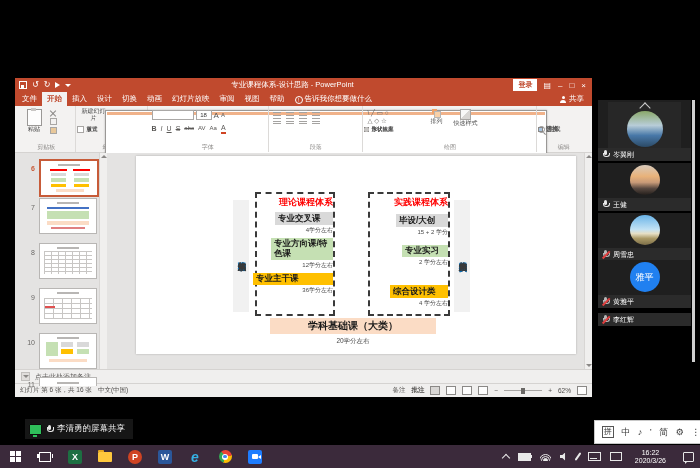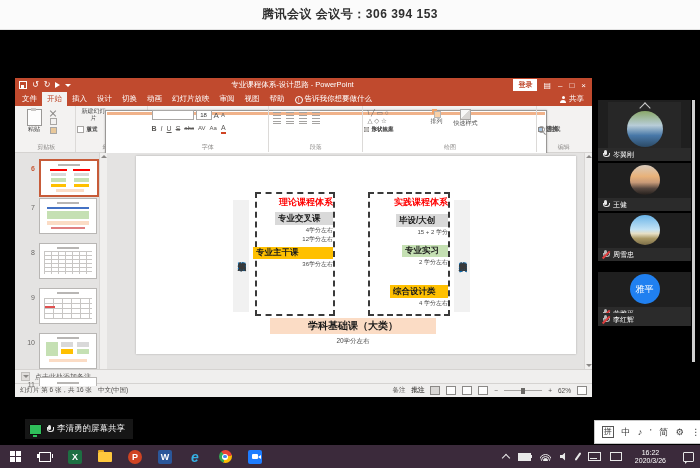--- a/index.html
+++ b/index.html
@@ -16,21 +16,21 @@
   .qat .g{color:#fff;font-size:8px;line-height:8px;}
   .sq-save{width:6px;height:6px;border:1px solid #fff;position:relative;}
   .sq-save::after{content:"";position:absolute;left:1px;bottom:0;width:3px;height:3px;background:#fff;}
   .tri-r{width:0;height:0;border-left:5px solid #fff;border-top:3px solid transparent;border-bottom:3px solid transparent;}
   .tri-d{width:0;height:0;border-top:3px solid #fff;border-left:3px solid transparent;border-right:3px solid transparent;}
   .ppt-title{flex:1;text-align:center;color:#fff;font-size:7.5px;white-space:nowrap;overflow:hidden;}
   .login-chip{background:#fff;color:#c04a2e;font-size:7px;padding:1px 5px;font-weight:bold;}
   .winctl{display:flex;align-items:center;gap:7px;color:#fff;font-size:8px;padding:0 2px;}
   .ppt-tabs{height:14px;background:#c04a2e;display:flex;align-items:flex-end;padding:0 2px;}
   .tab{color:#fff;font-size:7.5px;padding:2px 5px 2px;white-space:nowrap;}
-  .tab.active{background:#f3f2f1;color:#c04a2e;font-weight:normal;}
+  .tab.active{background:#f3f2f1;color:#c04a2e;font-weight:bold;}
   .tab .bulb{display:inline-block;width:6px;height:6px;border:1px solid #fff;border-radius:50%;
              font-size:5px;line-height:6px;text-align:center;margin-right:2px;vertical-align:-1px;}
   .tabs-spacer{flex:1;}
   .share-btn{color:#fff;font-size:7.5px;padding:2px 6px;display:flex;align-items:center;gap:3px;}
   .person{width:6px;height:6px;position:relative;}
   .person::before{content:"";position:absolute;left:1.5px;top:0;width:3px;height:3px;border-radius:50%;background:#fff;}
   .person::after{content:"";position:absolute;left:0;top:3.5px;width:6px;height:3px;border-radius:3px 3px 0 0;background:#fff;}
   
   .ribbon{height:46px;background:#f3f2f1;border-bottom:1px solid #d5d3d1;display:flex;padding:0 2px;}
   .grp{display:flex;flex-direction:column;border-right:1px solid #dcdad8;padding:2px 4px 1px;position:relative;}
@@ -190,23 +190,20 @@
   .mini .tl{left:30%;top:2px;width:40%;height:2px;background:#b8b6b4;}
   .grid8{position:absolute;left:3px;top:6px;right:3px;bottom:3px;
          background-image:linear-gradient(#c8c6c4 1px,transparent 1px),linear-gradient(90deg,#c8c6c4 1px,transparent 1px);
          background-size:7px 4px;}
 </style>
 </head>
 <body>
 
 <div class="screen">
 
-  <div class="top-bar">
-    <span>腾讯会议 会议号：306 394 153</span>
-  </div>
 
   <div class="ppt">
 
     <div class="ppt-titlebar">
       <div class="qat">
         <span class="sq-save"></span>
         <span class="g">↺</span>
         <span class="g">↻</span>
         <span class="tri-r"></span>
         <span class="tri-d"></span>
@@ -436,20 +433,21 @@
         <div class="slide">
 
           <div class="vlabel" style="left:97px">
             <span class="vt"><span>构建系统的</span><span class="hl">学科理论</span><span>知识体系</span></span>
           </div>
 
           <div class="dbox" style="left:119px;width:80px">
             <div class="dbox-hd">理论课程体系</div>
             <div class="citem gray" style="width:58px;box-sizing:border-box">专业交叉课</div>
             <div class="credit">4学分左右</div>
+            <div class="citem green" style="width:62px;box-sizing:border-box">专业方向课/特色课</div>
             <div class="credit">12学分左右</div>
             <div class="citem yellow" style="width:80px;box-sizing:border-box">专业主干课</div>
             <div class="credit">36学分左右</div>
           </div>
 
           <div class="dbox" style="left:232px;width:82px">
             <div class="dbox-hd">实践课程体系</div>
             <div class="citem gray" style="width:52px;box-sizing:border-box;margin-top:6px">毕设/大创</div>
             <div class="credit">15 + 2 学分</div>
             <div class="citem green" style="width:46px;box-sizing:border-box;margin-top:9px">专业实习</div>
@@ -532,21 +530,21 @@
     <div class="namebar">
       <span class="mic muted">
           <i class="cap"></i>
           <i class="base"></i>
           <i class="slash"></i>
         </span>
       <span class="pname">周雪忠</span>
     </div>
   </div>
 
-  <div class="tile" style="top:272px">
+  <div class="tile" style="top:260px">
     <div class="video" style="height:35px">
       <span class="avatar av-blue" style="width:30px;height:30px;top:2px">
           <span>雅平</span>
         </span>
     </div>
     <div class="namebar">
       <span class="mic muted">
           <i class="cap"></i>
           <i class="base"></i>
           <i class="slash"></i>

